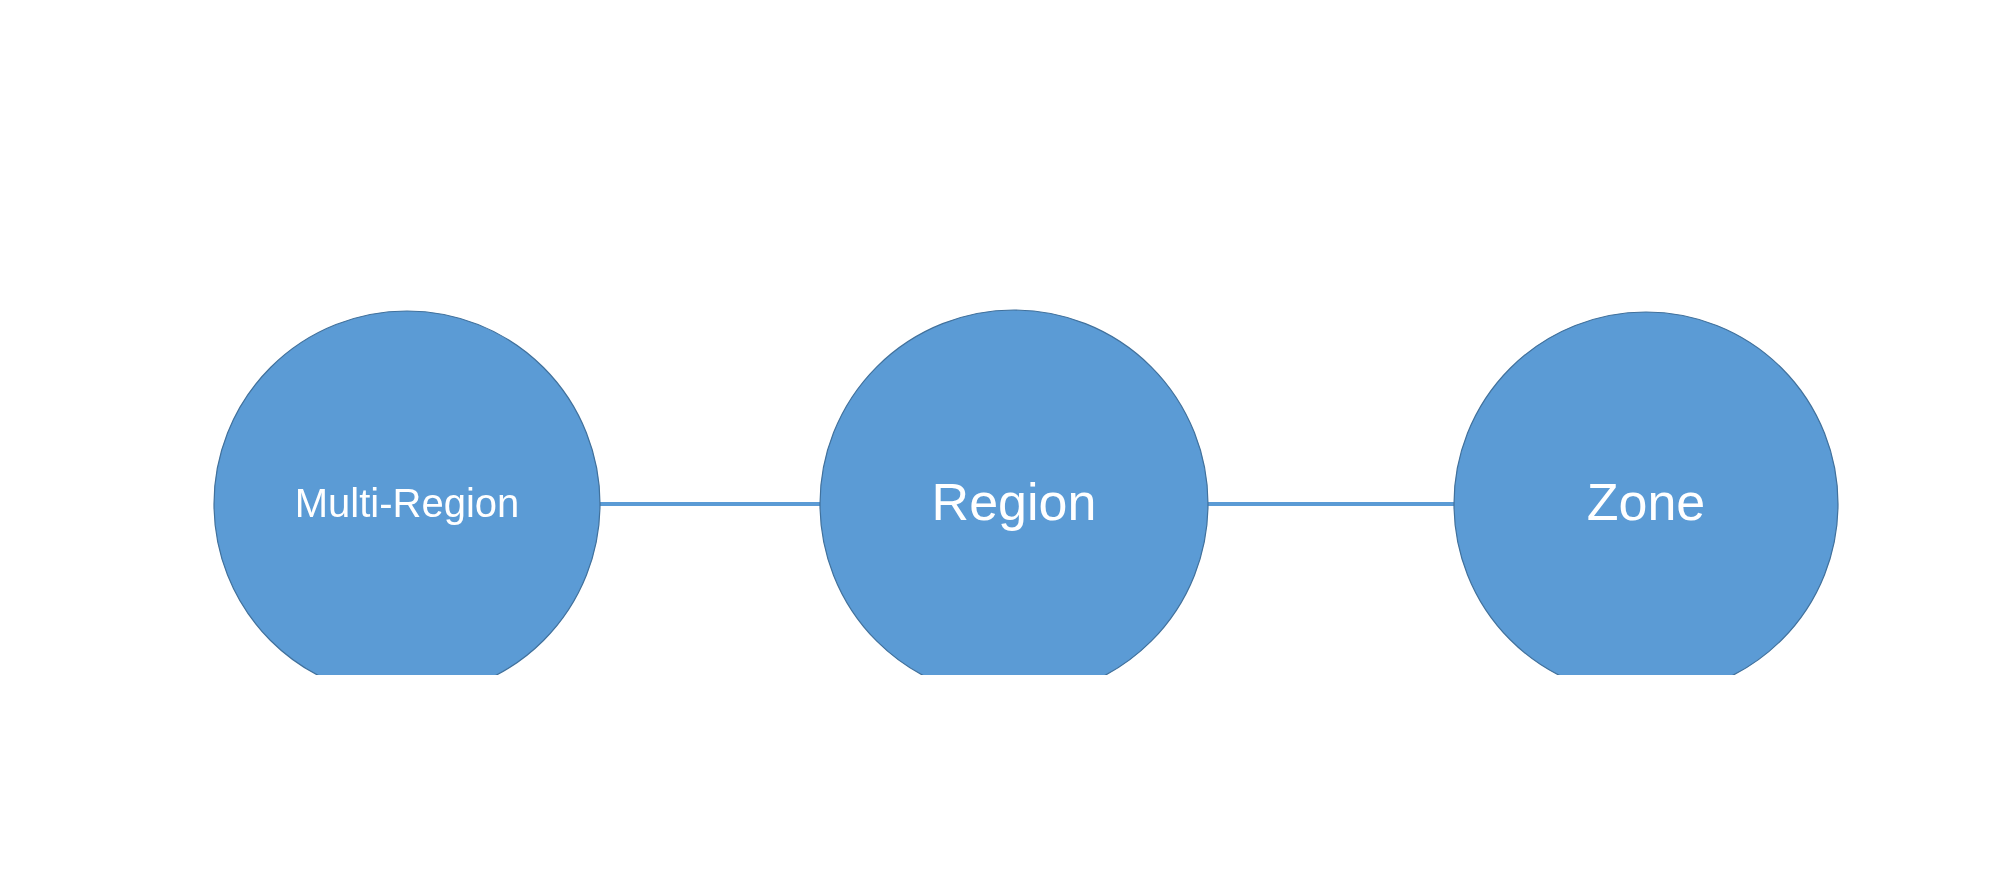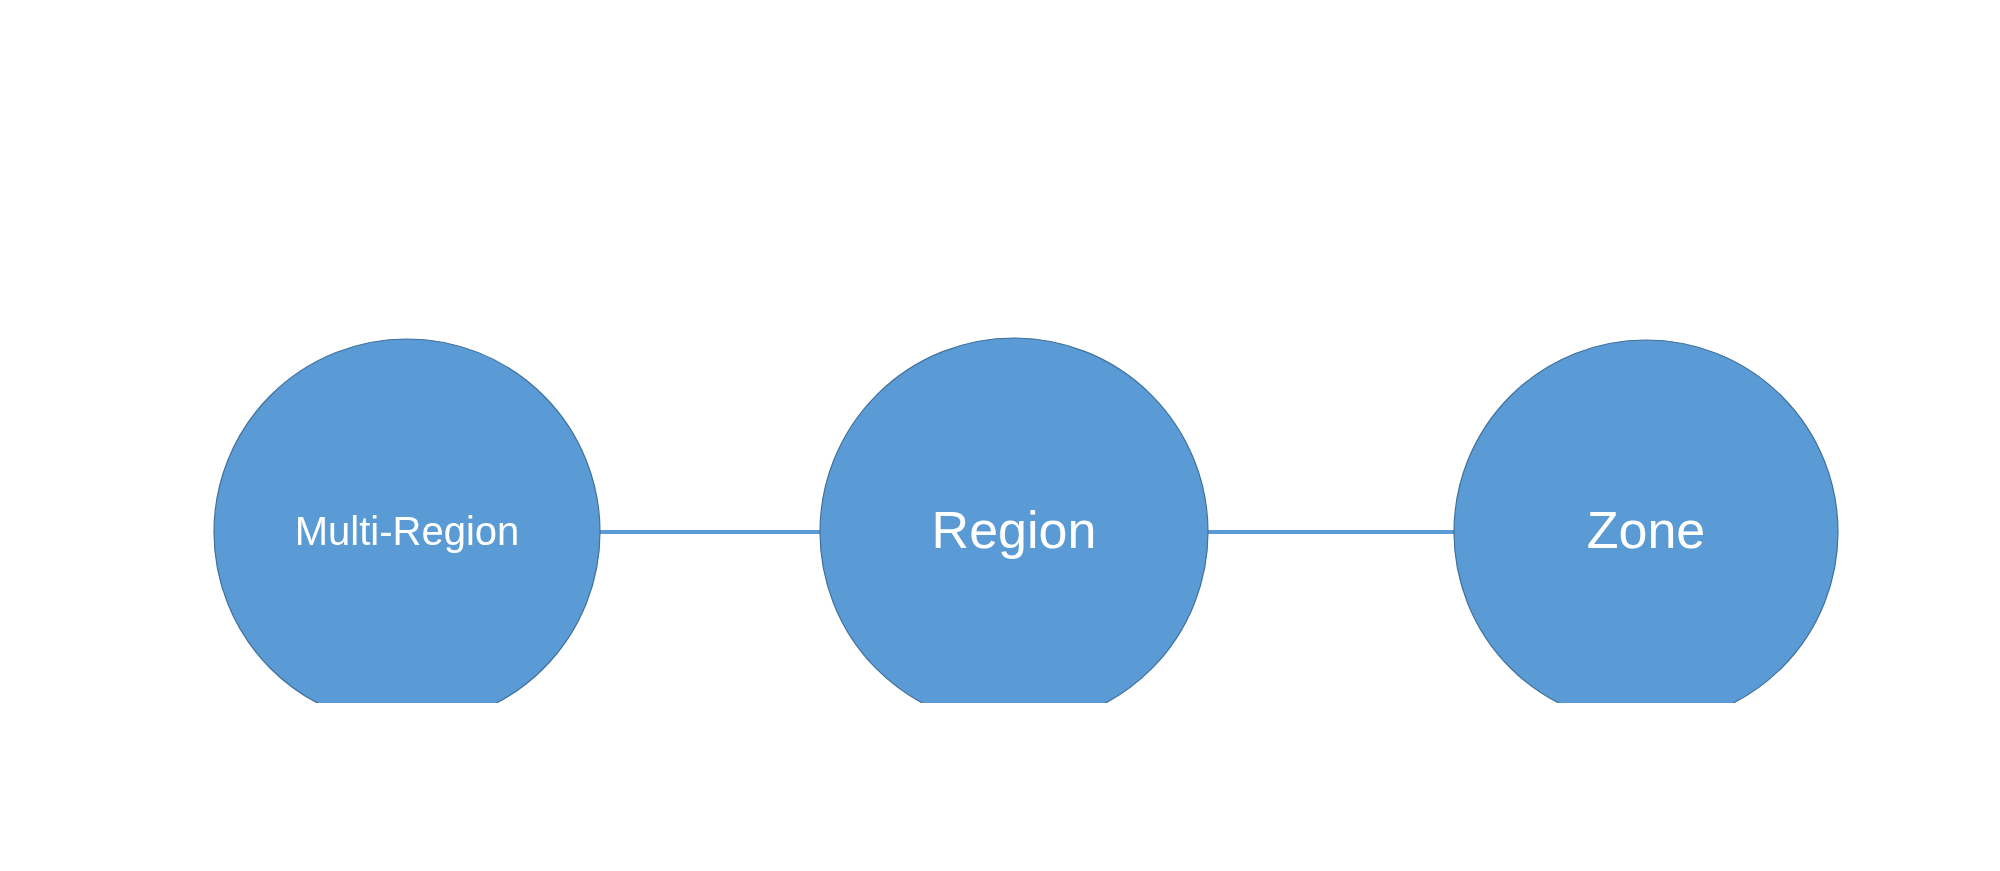--- a/index.html
+++ b/index.html
@@ -10,21 +10,20 @@
   }
   body {
     font-family: "Liberation Sans", sans-serif;
   }
   #canvas {
     position: relative;
     width: 2000px;
     height: 675px;
     background: #ffffff;
     overflow: hidden;
-    margin-top: 28px;
   }
   #diagram-svg {
     position: absolute;
     left: 0;
     top: 0;
     width: 2000px;
     height: 871px;
     display: block;
   }
   .node-label {

